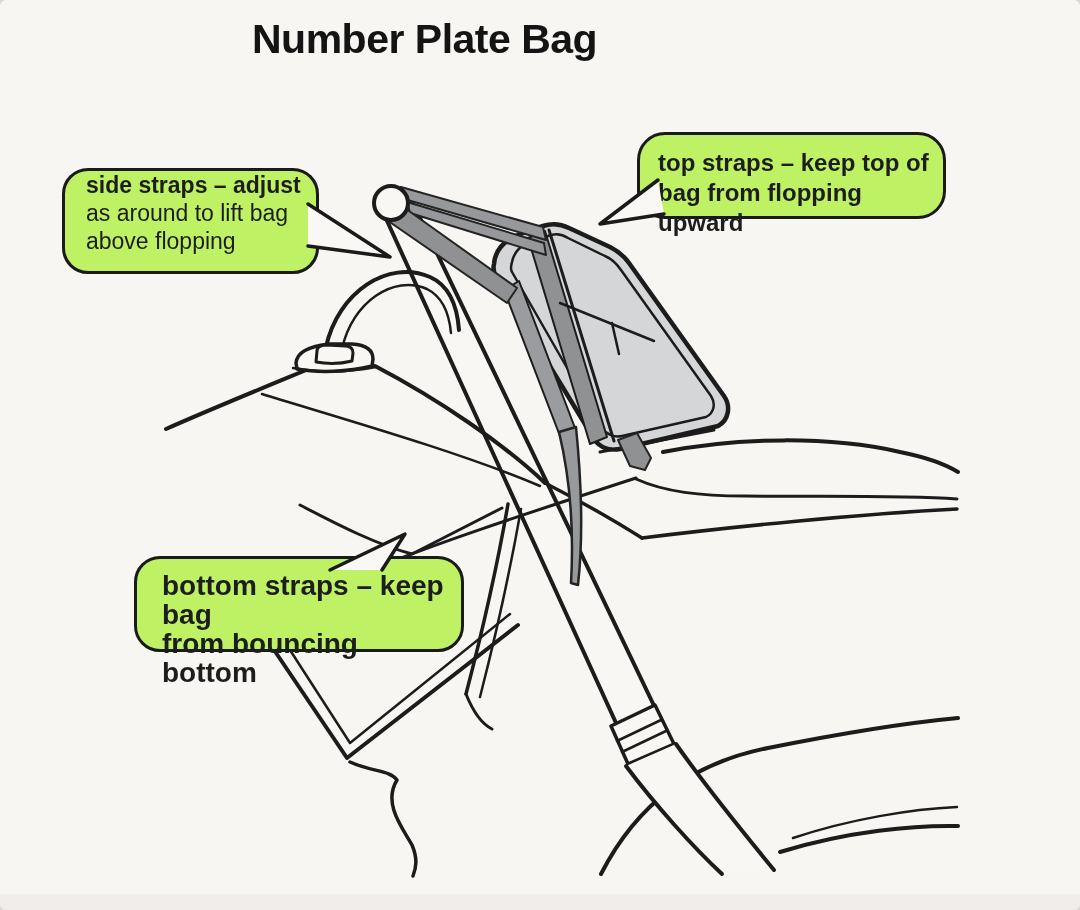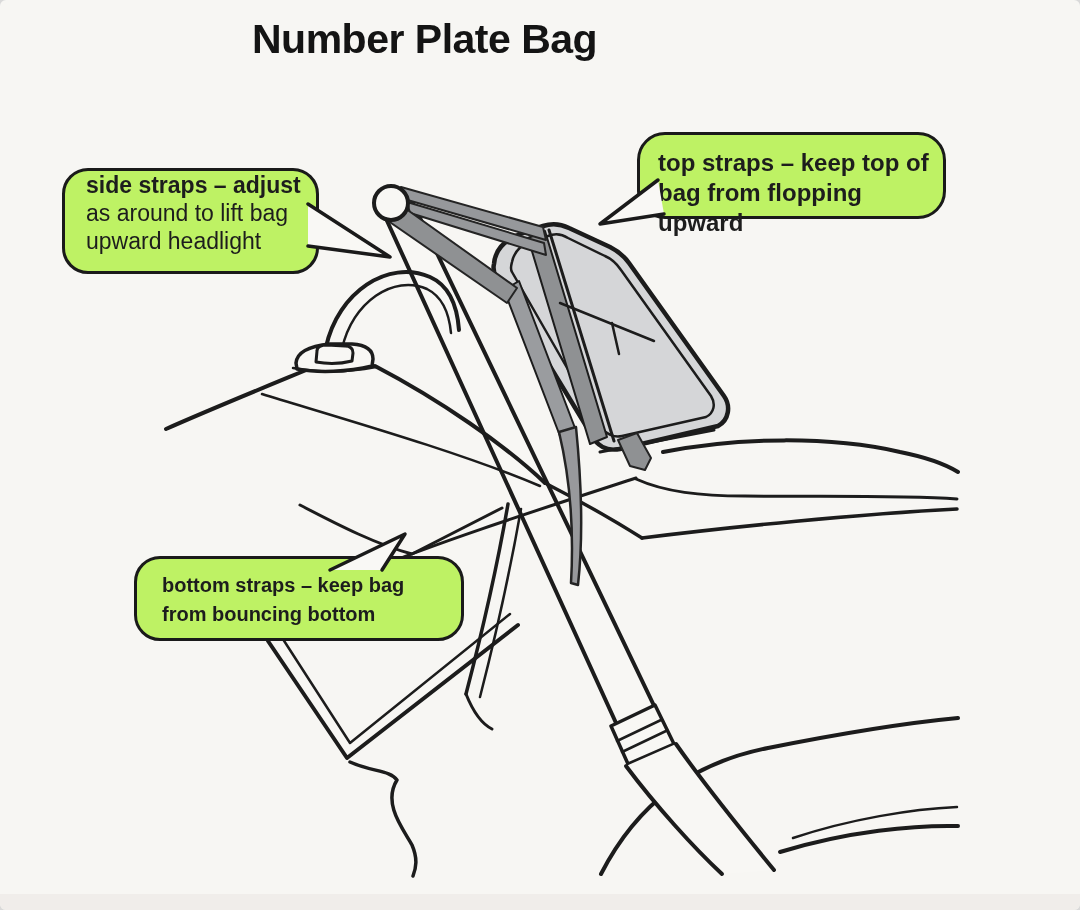--- a/index.html
+++ b/index.html
@@ -24,22 +24,22 @@
   .bubble .b{font-weight:700;}
   .bubble-side{
     left:62px;top:168px;width:257px;height:106px;border-radius:26px;
     padding:0 8px 0 21px;font-size:23px;line-height:28px;
   }
   .bubble-top{
     left:637px;top:132px;width:309px;height:87px;border-radius:28px;
     padding:13px 8px 0 18px;font-size:24px;line-height:30px;
   }
   .bubble-bottom{
-    left:134px;top:556px;width:330px;height:85px;border-radius:26px;
-    padding:12px 8px 0 25px;font-size:20px;line-height:29px;
+    left:134px;top:556px;width:330px;height:96px;border-radius:26px;
+    padding:12px 8px 0 25px;font-size:28px;line-height:29px;
   }
 </style>
 </head>
 <body>
 
 <div class="stage">
 
   <h1 class="page-title">Number Plate Bag</h1>
 
   <svg class="art" viewBox="0 0 1080 910" fill="none" stroke="#1c1c1c" stroke-width="4" stroke-linecap="round" stroke-linejoin="round">
@@ -118,21 +118,21 @@
       <path d="M559,432 C570,478 574,530 571,583 L578,585 C584,531 581,477 576,427 Z" fill="#98999c" stroke-width="2.5"></path>
       <path d="M618,440 L637,433 L651,458 L645,470 L630,466 Z" fill="#8f9193"></path>
     </g>
 
     <circle cx="391" cy="203" r="17" fill="#f8f7f4" stroke-width="4"></circle>
   </svg>
 
   <div class="bubble bubble-side">
     <span class="b">side straps – adjust</span>
     <span>as around to lift bag</span>
-    <span>upward headlight</span>
+    <span>above flopping</span>
   </div>
 
   <div class="bubble bubble-top">
     <span class="b">top straps – keep top of</span>
     <span class="b">bag from flopping upward</span>
   </div>
 
   <div class="bubble bubble-bottom">
     <span class="b">bottom straps – keep bag</span>
     <span class="b">from bouncing bottom</span>

